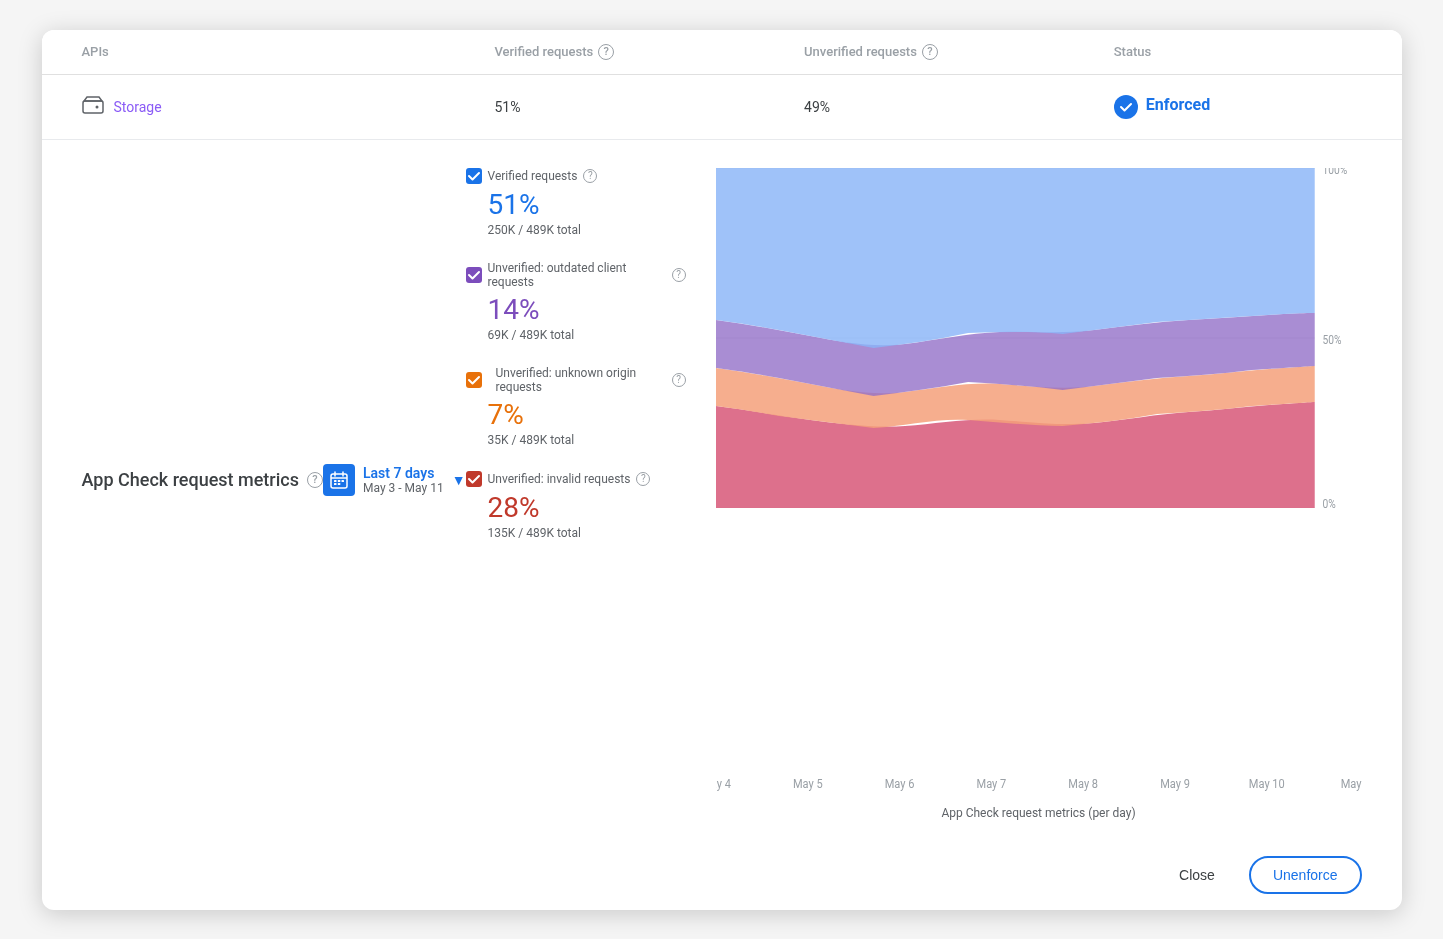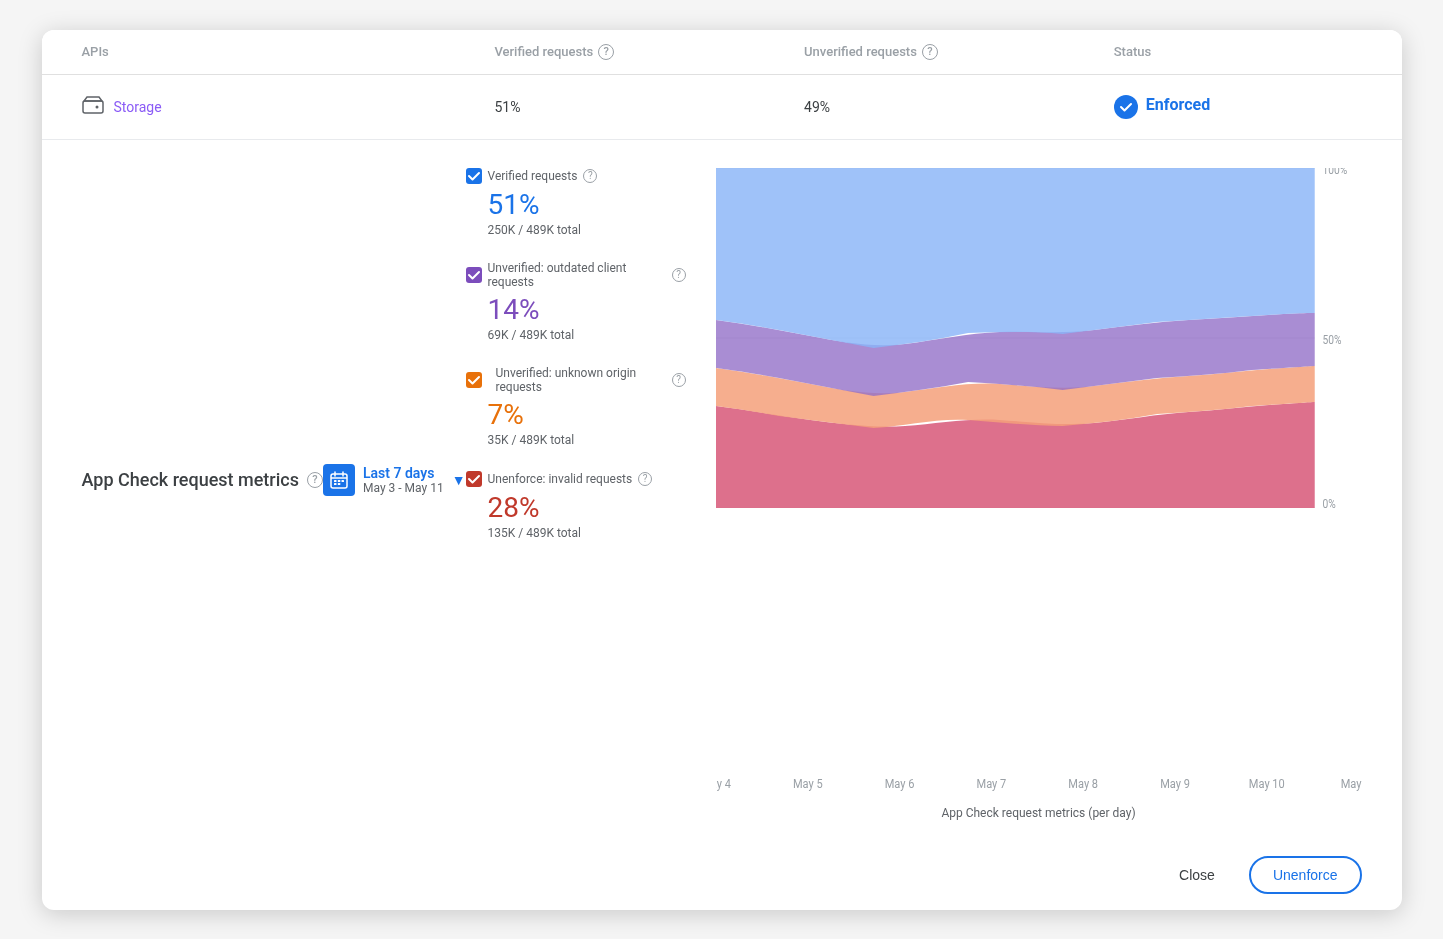--- a/index.html
+++ b/index.html
@@ -368,21 +368,21 @@
     <div class="legend-sub">35K / 489K total</div>
   </div>
           <div class="legend-item">
     <div class="legend-label-row">
       <span class="legend-checkbox">
                 <svg width="16" height="16" viewBox="0 0 16 16">
                   <rect width="16" height="16" rx="3" fill="#c0392b"></rect>
                   <path d="M3 8l3.5 3.5L13 5" stroke="white" stroke-width="2" stroke-linecap="round" stroke-linejoin="round" fill="none"></path>
                 </svg>
               </span>
-      <span style="color:#5f6368;font-size:12px;">Unenforce: invalid requests</span>
+      <span style="color:#5f6368;font-size:12px;">Unverified: invalid requests</span>
       <span class="help-icon" style="border-color:#9aa0a6;color:#9aa0a6;width:14px;height:14px;font-size:10px;">?</span>
     </div>
     <div class="legend-percent" style="color:#c0392b;">28%</div>
     <div class="legend-sub">135K / 489K total</div>
   </div>
         </div>
 
       <div class="chart-container">
         <div class="chart-svg-wrap">
           <svg class="svg-chart" viewBox="0 0 820 340" preserveAspectRatio="none" xmlns="http://www.w3.org/2000/svg">

